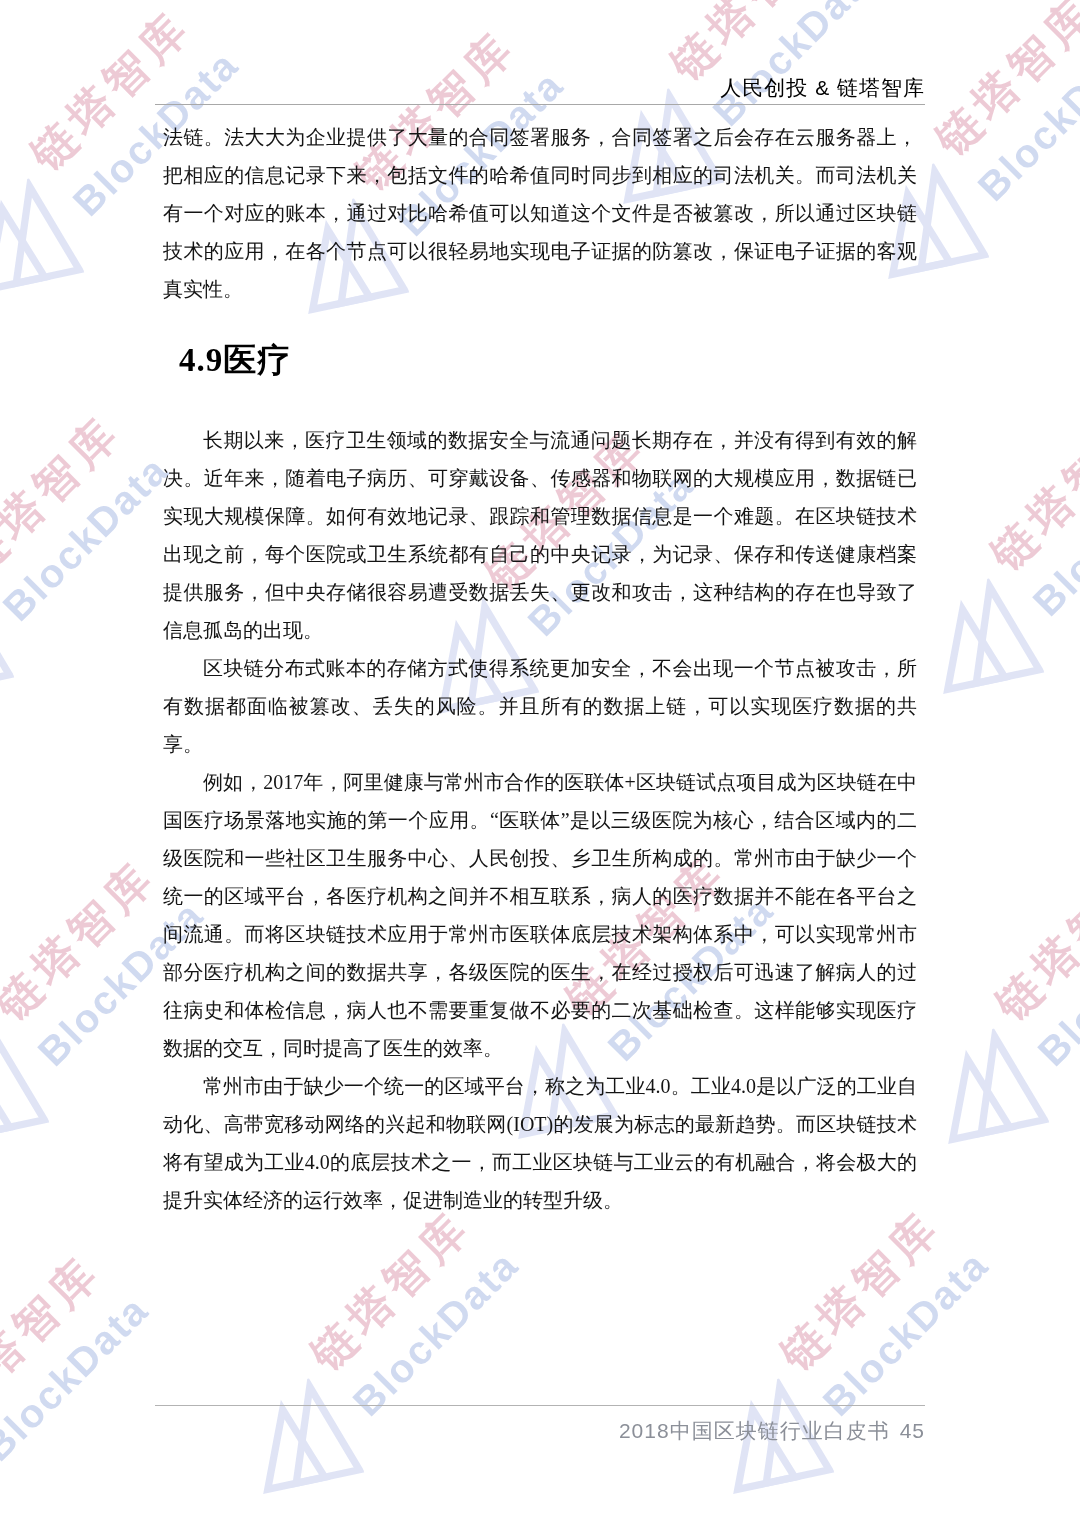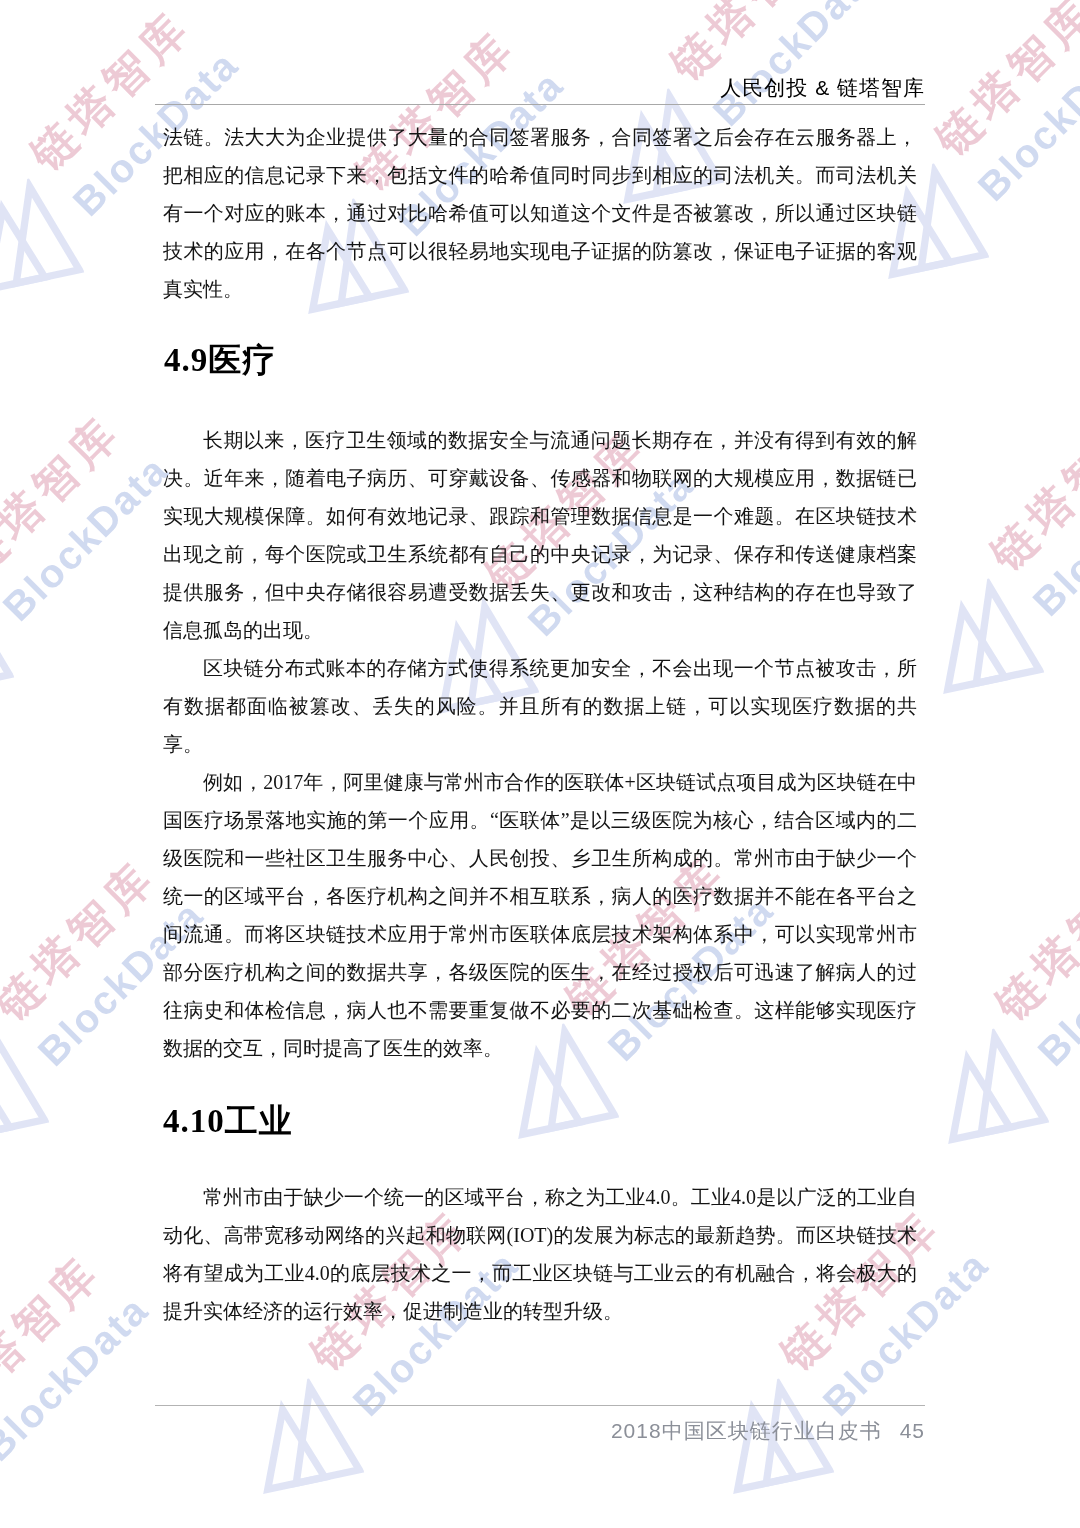--- a/index.html
+++ b/index.html
@@ -59,36 +59,36 @@
     font-size:20px; line-height:38px;
     text-align:justify;
     color:#141414;
   }
   .para.indent { text-indent:2em; }
   .section-heading {
     font-size:33px; font-weight:bold; color:#000;
     letter-spacing:1px;
     font-family:"Liberation Serif","DejaVu Serif",serif;
   }
-  .section-heading.first { margin:30px 0 38px 1px; }
+  .section-heading.first { margin:30px 0 38px 16px; }
   .section-heading.second { margin:32px 0 34px 0; }
 
   
   .footer { position:absolute; left:0; right:0; top:1405px; z-index:2; }
   .footer-rule {
     position:absolute; top:0; left:155px; width:770px; height:0;
     border-top:1px solid #b3b3b3;
   }
   .footer-text {
     position:absolute; top:12px; right:155px;
     font-family:"Liberation Sans","DejaVu Sans",sans-serif;
     font-size:21px; color:#8b8f98; letter-spacing:1px;
     white-space:nowrap;
   }
-  .footer-text .page-num { margin-left:18px; }
+  .footer-text .page-num { margin-left:10px; }
 </style>
 </head>
 <body>
 
 <div class="page">
 
   <div class="wm-layer">
       <div class="wm" style="left: -25px; top: -5px;">
         <span class="wm-cn">链塔智库</span>
         <span class="wm-en">BlockData</span>
@@ -199,21 +199,20 @@
   <div class="content">
 
     <p class="para">法链。法大大为企业提供了大量的合同签署服务，合同签署之后会存在云服务器上，把相应的信息记录下来，包括文件的哈希值同时同步到相应的司法机关。而司法机关有一个对应的账本，通过对比哈希值可以知道这个文件是否被篡改，所以通过区块链技术的应用，在各个节点可以很轻易地实现电子证据的防篡改，保证电子证据的客观真实性。</p>
 
     <h2 class="section-heading first">4.9医疗</h2>
 
     <p class="para indent">长期以来，医疗卫生领域的数据安全与流通问题长期存在，并没有得到有效的解决。近年来，随着电子病历、可穿戴设备、传感器和物联网的大规模应用，数据链已实现大规模保障。如何有效地记录、跟踪和管理数据信息是一个难题。在区块链技术出现之前，每个医院或卫生系统都有自己的中央记录，为记录、保存和传送健康档案提供服务，但中央存储很容易遭受数据丢失、更改和攻击，这种结构的存在也导致了信息孤岛的出现。</p>
     <p class="para indent">区块链分布式账本的存储方式使得系统更加安全，不会出现一个节点被攻击，所有数据都面临被篡改、丢失的风险。并且所有的数据上链，可以实现医疗数据的共享。</p>
     <p class="para indent">例如，2017年，阿里健康与常州市合作的医联体+区块链试点项目成为区块链在中国医疗场景落地实施的第一个应用。“医联体”是以三级医院为核心，结合区域内的二级医院和一些社区卫生服务中心、人民创投、乡卫生所构成的。常州市由于缺少一个统一的区域平台，各医疗机构之间并不相互联系，病人的医疗数据并不能在各平台之间流通。而将区块链技术应用于常州市医联体底层技术架构体系中，可以实现常州市部分医疗机构之间的数据共享，各级医院的医生，在经过授权后可迅速了解病人的过往病史和体检信息，病人也不需要重复做不必要的二次基础检查。这样能够实现医疗数据的交互，同时提高了医生的效率。</p>
 
-    <h2 class="section-heading second">4.10工业</h2>
 
     <p class="para indent">常州市由于缺少一个统一的区域平台，称之为工业4.0。工业4.0是以广泛的工业自动化、高带宽移动网络的兴起和物联网(IOT)的发展为标志的最新趋势。而区块链技术将有望成为工业4.0的底层技术之一，而工业区块链与工业云的有机融合，将会极大的提升实体经济的运行效率，促进制造业的转型升级。</p>
 
   </div>
 
   <div class="footer">
     <div class="footer-rule"></div>
     <div class="footer-text">
       <span>2018中国区块链行业白皮书</span><span class="page-num">45</span>
     </div>

